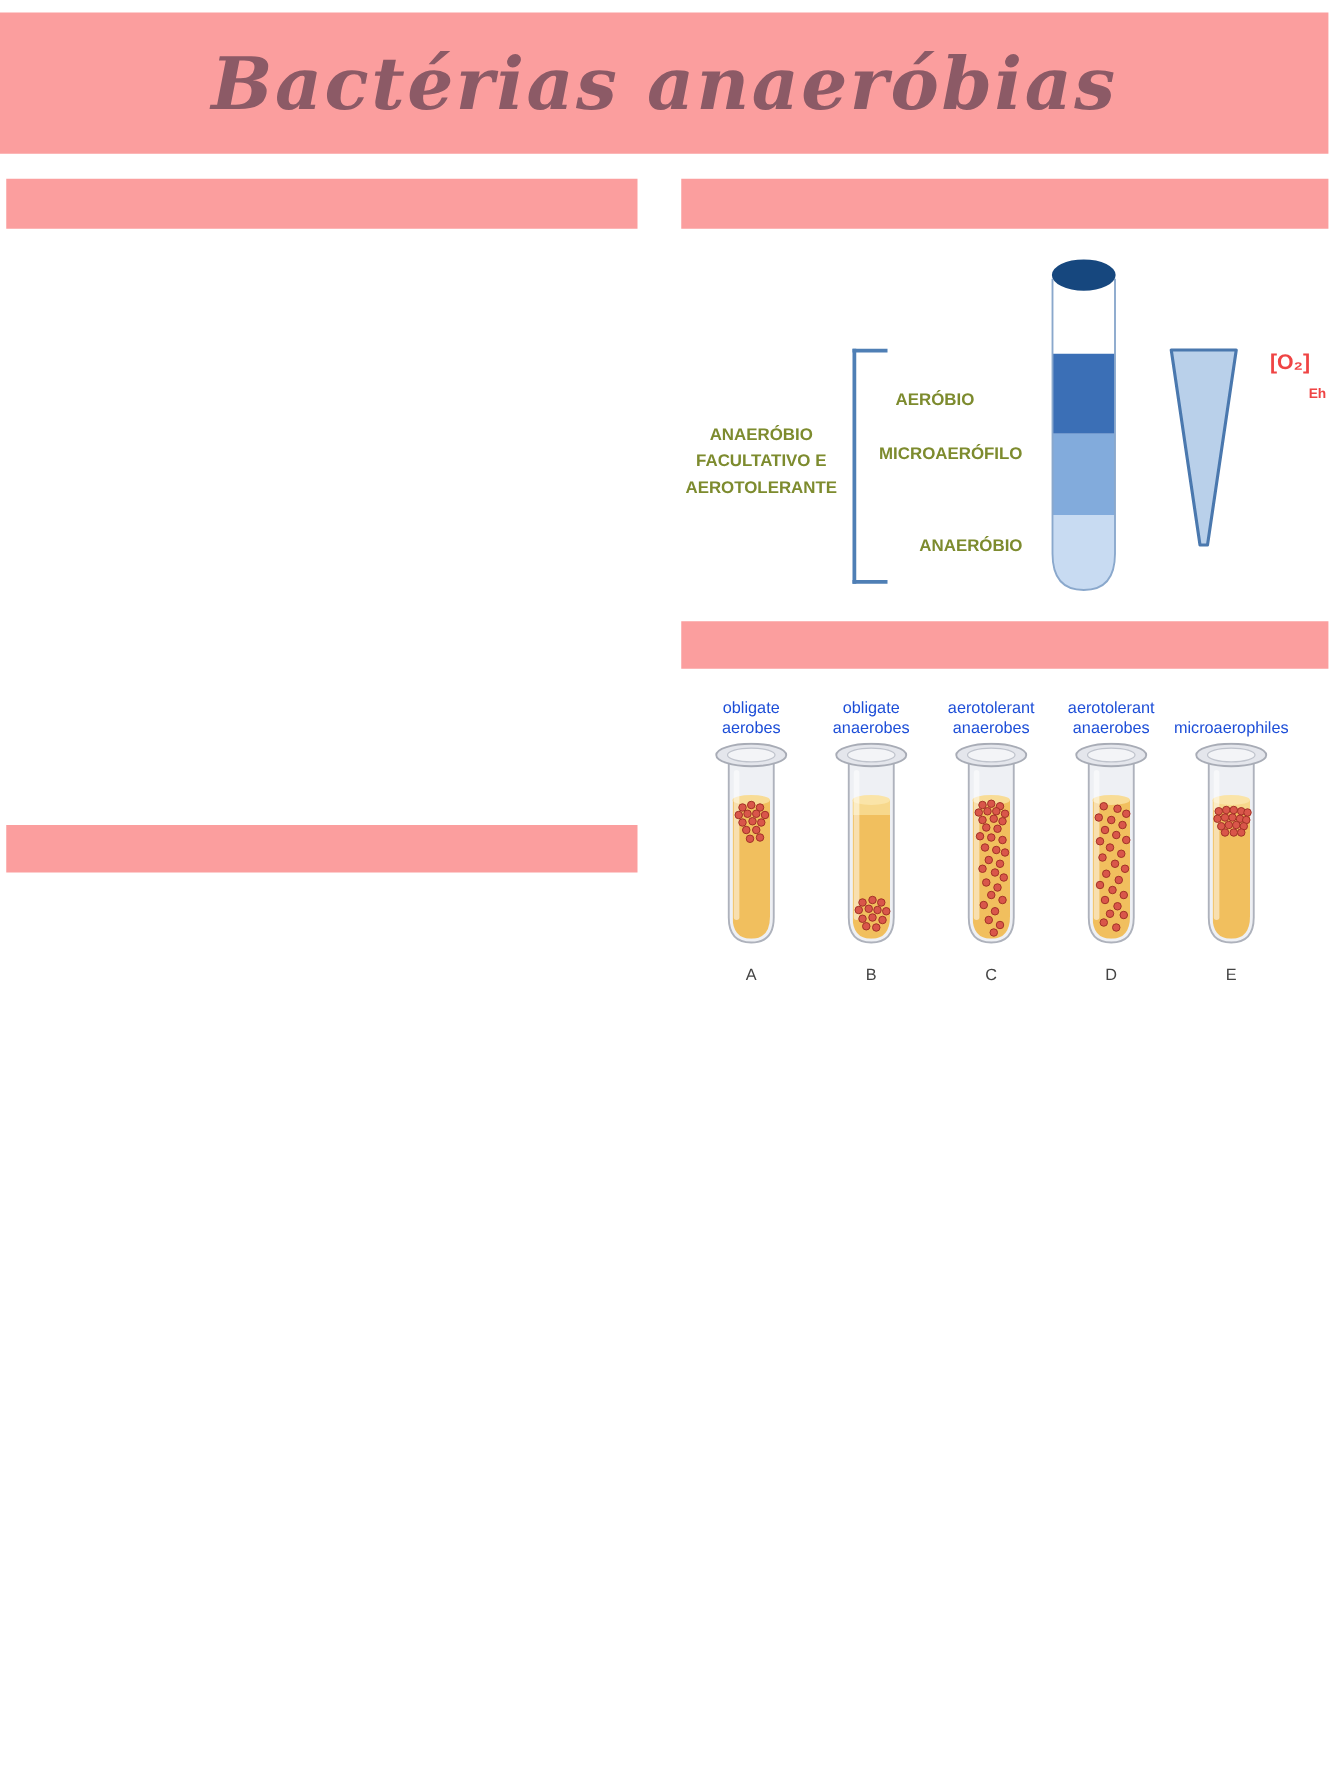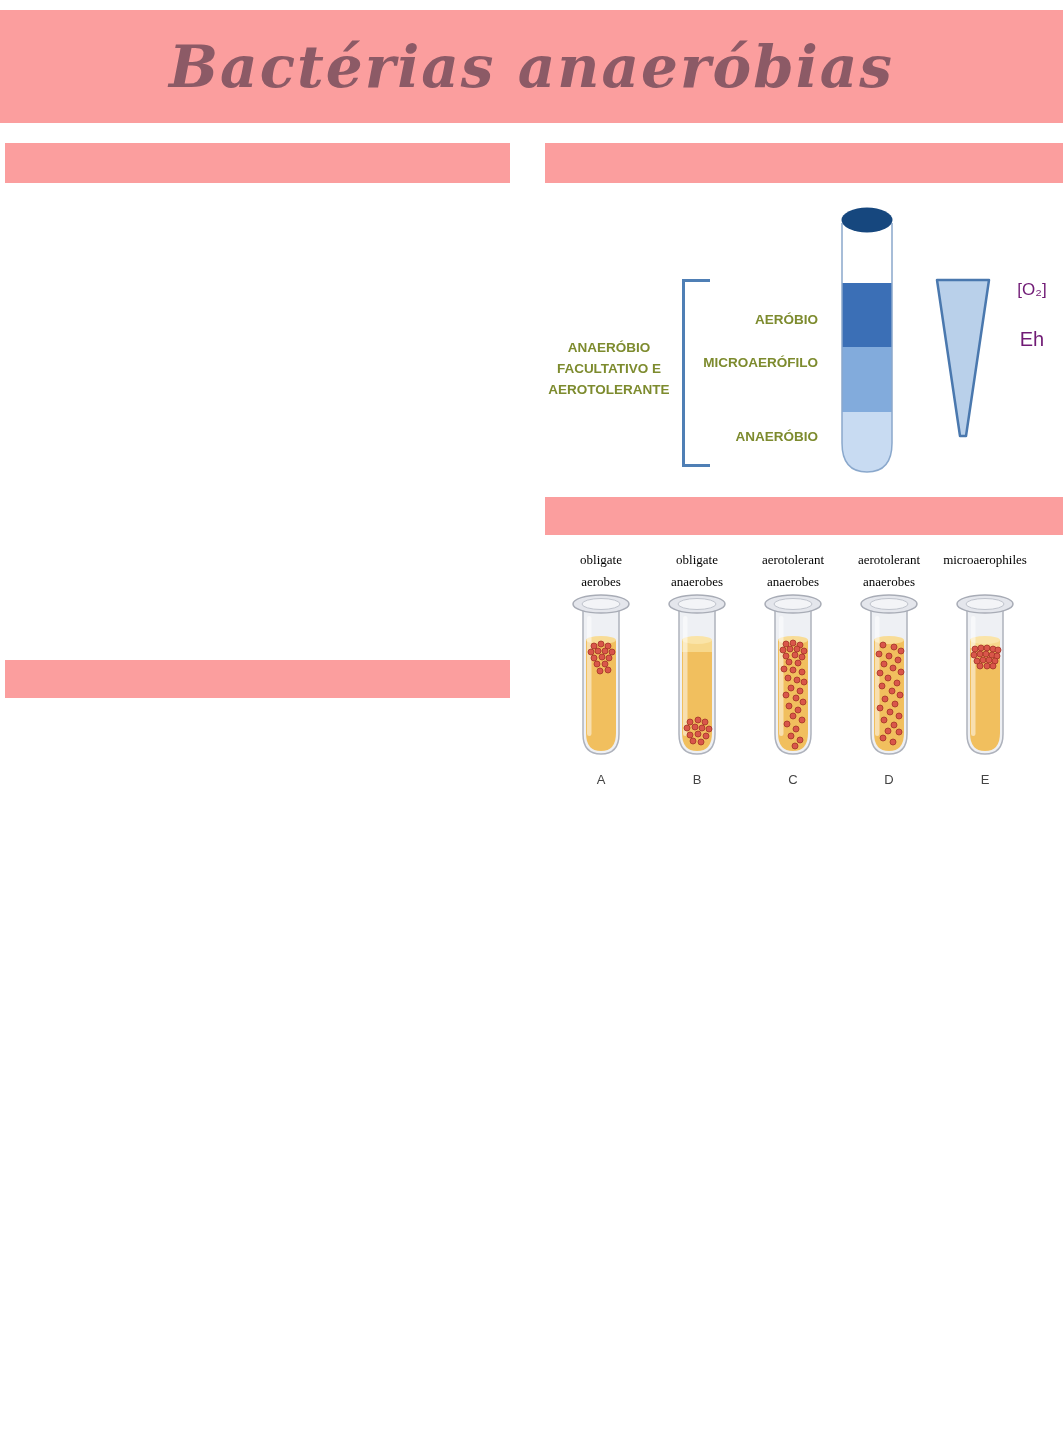--- a/index.html
+++ b/index.html
@@ -36,35 +36,35 @@
     color:#7d8b2e; font-weight:700; font-size:13.5px; line-height:21px;
   }
   .bracket {
     position:absolute; left:137px; top:84px; width:28px; height:188px;
     border-left:3px solid #4f7fb5; border-top:3px solid #4f7fb5; border-bottom:3px solid #4f7fb5;
   }
   .zone-label {
     position:absolute; width:140px; text-align:right;
     color:#7d8b2e; font-weight:700; font-size:13.5px;
   }
-  .zl-0 { left:133px; top:117px; }
+  .zl-0 { left:133px; top:117px;text-align:center; }
   .zl-1 { left:133px; top:160px; }
   .zl-2 { left:133px; top:234px; }
   .grad-tube { position:absolute; left:294px; top:10px; width:56px; height:270px; }
   .wedge     { position:absolute; left:390px; top:83px; width:56px; height:162px; }
-  .o2-eh { position:absolute; left:458px; top:85px; width:58px; text-align:center; color:#701a75; font-weight:400; }
+  .o2-eh { position:absolute; left:458px; top:85px; width:58px; text-align:center; color:#ef4444; font-weight:700; }
   .o2-label { font-size:17px; }
-  .eh-label { font-size:20px; margin-top:28px; }
+  .eh-label { font-size:11px; margin-top:9px;text-align:right; }
 
   
   .tubes-row { position:absolute; left:553px; top:552px; display:flex; }
   .tube-col { width:96px; display:flex; flex-direction:column; align-items:center; }
   .tube-label {
-    height:38px; width:96px; display:flex; flex-direction:column; justify-content:space-between;
-    text-align:center; font-size:13px; color:#000000; line-height:16px;font-family:Liberation Serif, serif;
+    height:38px; width:96px; display:flex; flex-direction:column; justify-content:flex-end;
+    text-align:center; font-size:13px; color:#1d4ed8; line-height:16px;
   }
   .tube-svg { width:64px; height:172px; margin-top:4px; }
   .tube-letter { margin-top:6px; font-size:13px; color:#444444; }
 </style>
 </head>
 <body>
 
 <div class="page">
 
   <header class="banner">

